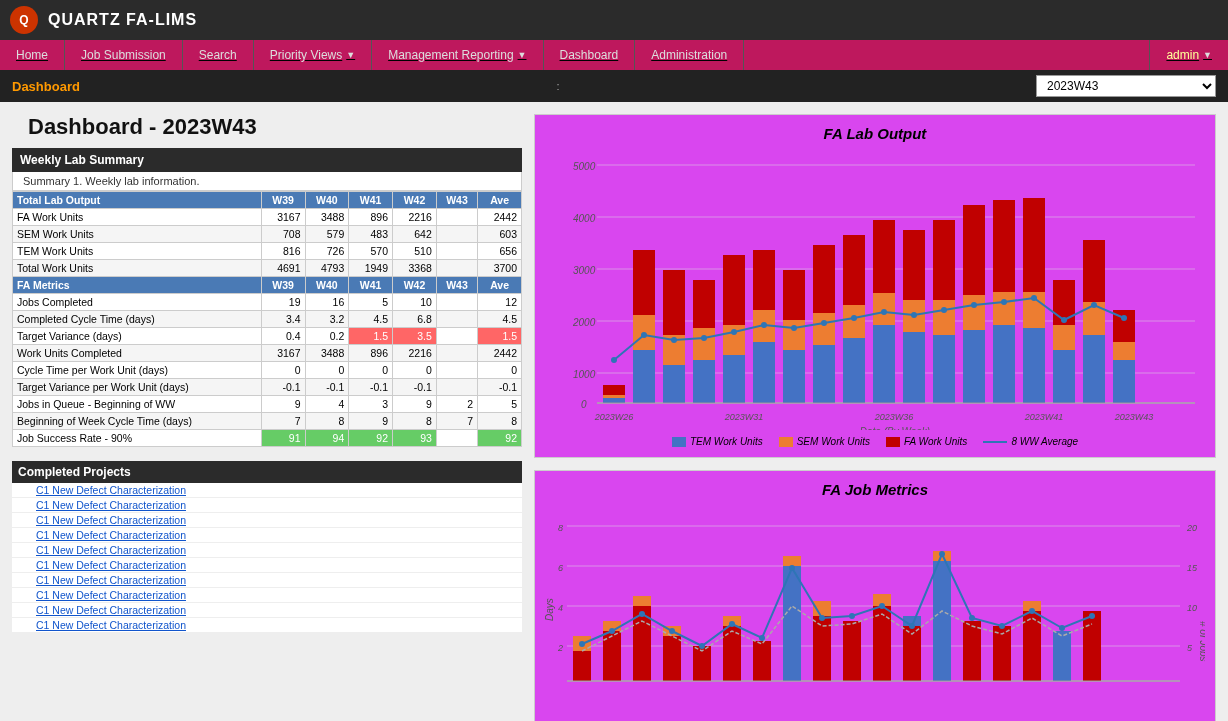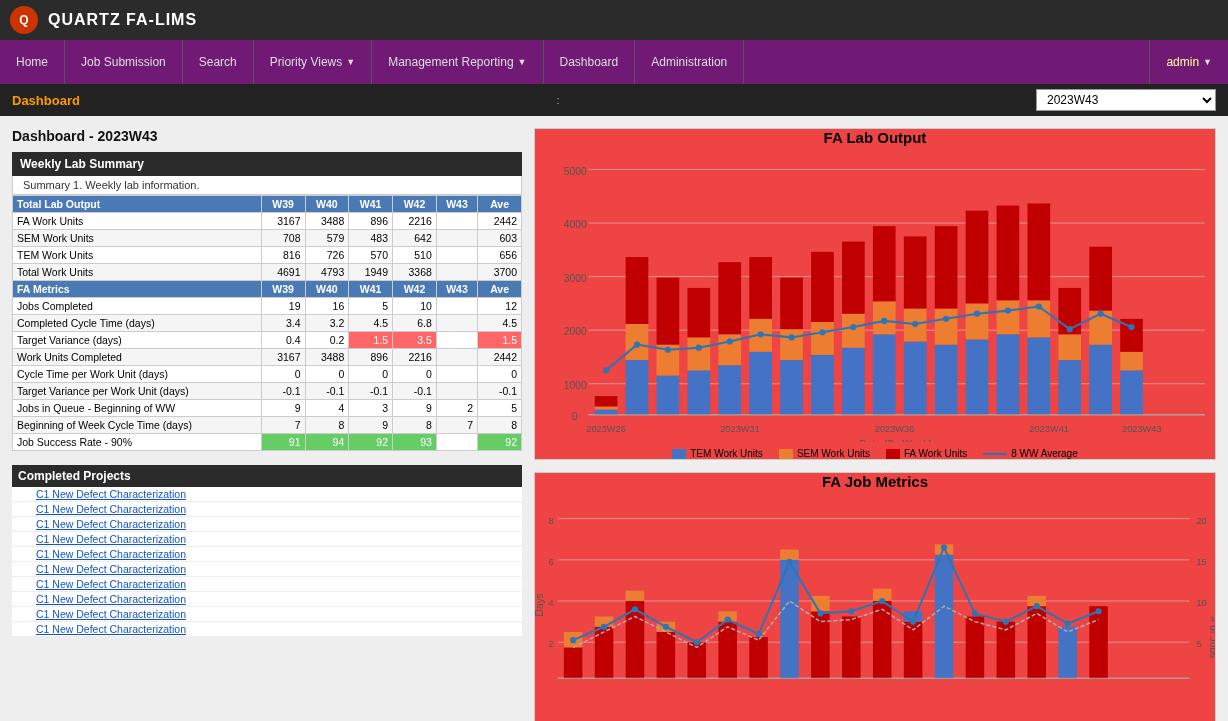--- a/index.html
+++ b/index.html
@@ -20,24 +20,25 @@
       background: #cc3300;
       display: flex; align-items: center; justify-content: center;
       color: white; font-weight: bold; font-size: 12px;
     }
     .app-title {
       color: white; font-size: 16px; font-weight: bold; letter-spacing: 1px;
     }
 
     
     .nav-bar {
-      background: #701a75;
-      height: 44px;
+      background: #be185d;
+      height: 30px;
       display: flex;
       align-items: stretch;
+      text-decoration: underline;
     }
     .nav-item {
       color: #ddd;
       padding: 0 16px;
       display: flex; align-items: center;
       cursor: pointer;
       font-size: 12px;
       border-right: 1px solid #555;
       white-space: nowrap;
     }
@@ -80,24 +81,25 @@
       gap: 12px;
       background: #eee;
     }
 
     
     .left-panel {
       width: 510px;
       flex-shrink: 0;
     }
     .page-title {
-      font-size: 14px;
+      font-size: 22px;
       font-weight: bold;
       margin-bottom: 8px;
       color: #111;
+      margin-left: 16px;
     }
     .section-header {
       background: #2b2b2b;
       color: white;
       padding: 5px 8px;
       font-weight: bold;
       font-size: 12px;
     }
     .summary-desc {
       font-size: 11px;
@@ -155,23 +157,25 @@
     }
 
     
     .right-panel {
       flex: 1;
       display: flex;
       flex-direction: column;
       gap: 12px;
     }
     .chart-container {
-      background: #ef4444;
+      background: #d946ef;
       border: 1px solid #ccc;
+      padding: 10px;
       flex: 1;
+      font-style: italic;
     }
     .chart-title {
       text-align: center;
       font-size: 15px;
       font-weight: bold;
       margin-bottom: 8px;
     }
     .chart-area {
       position: relative;
       width: 100%;

